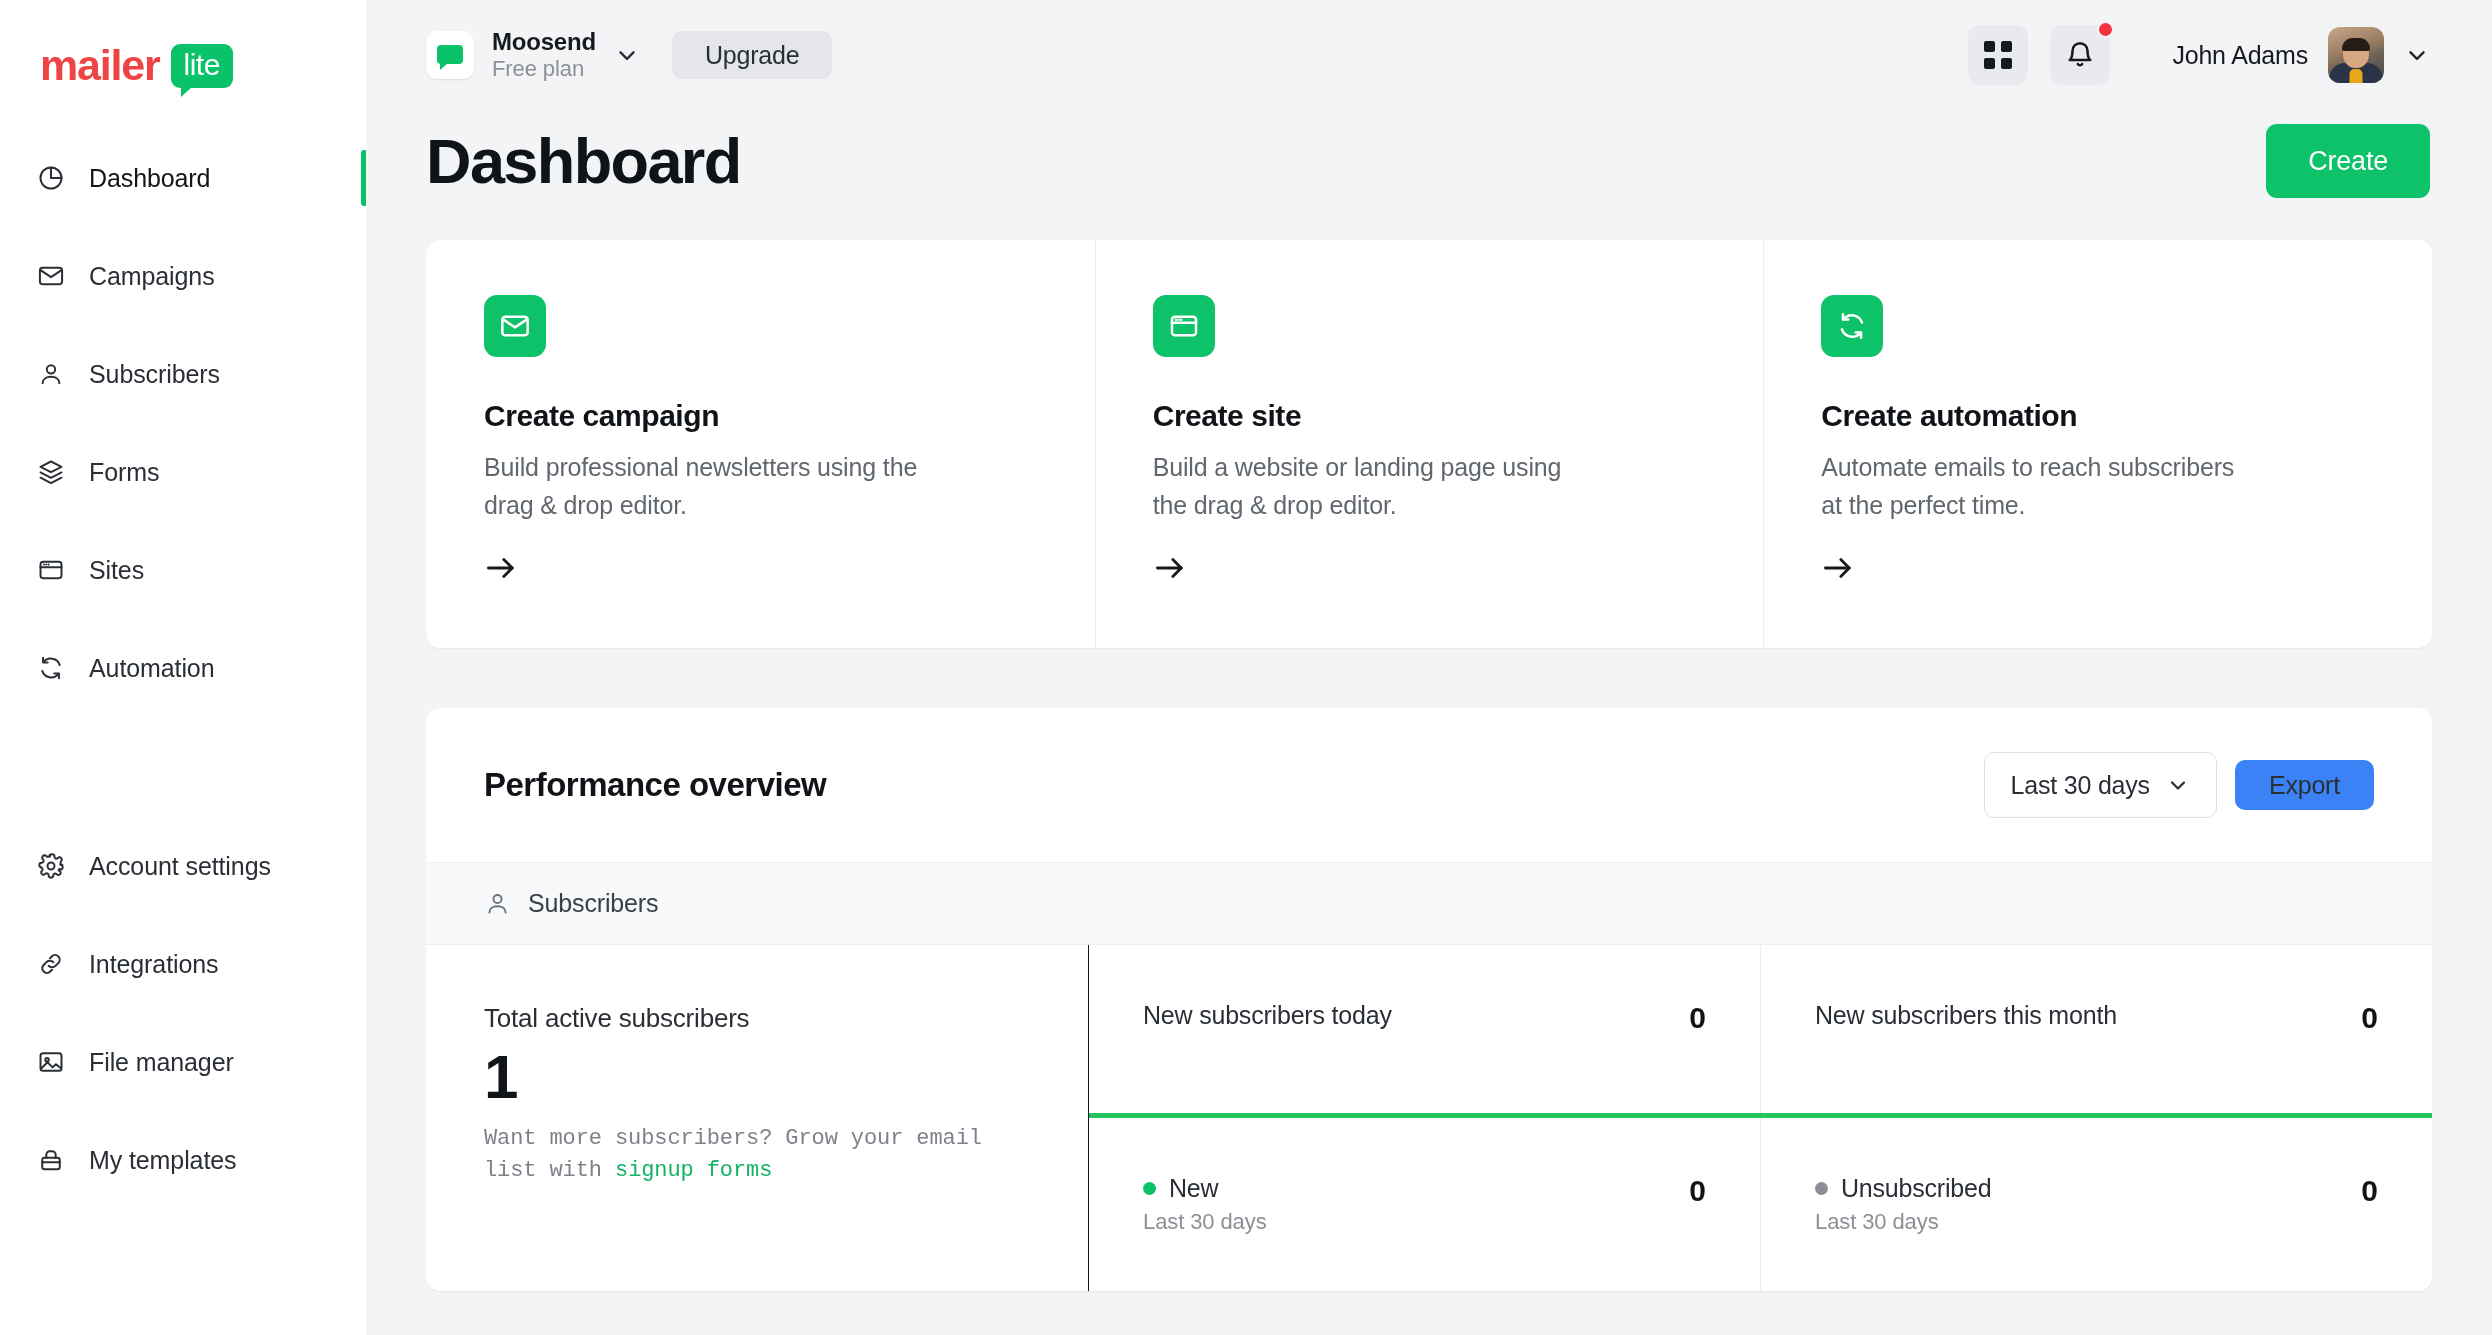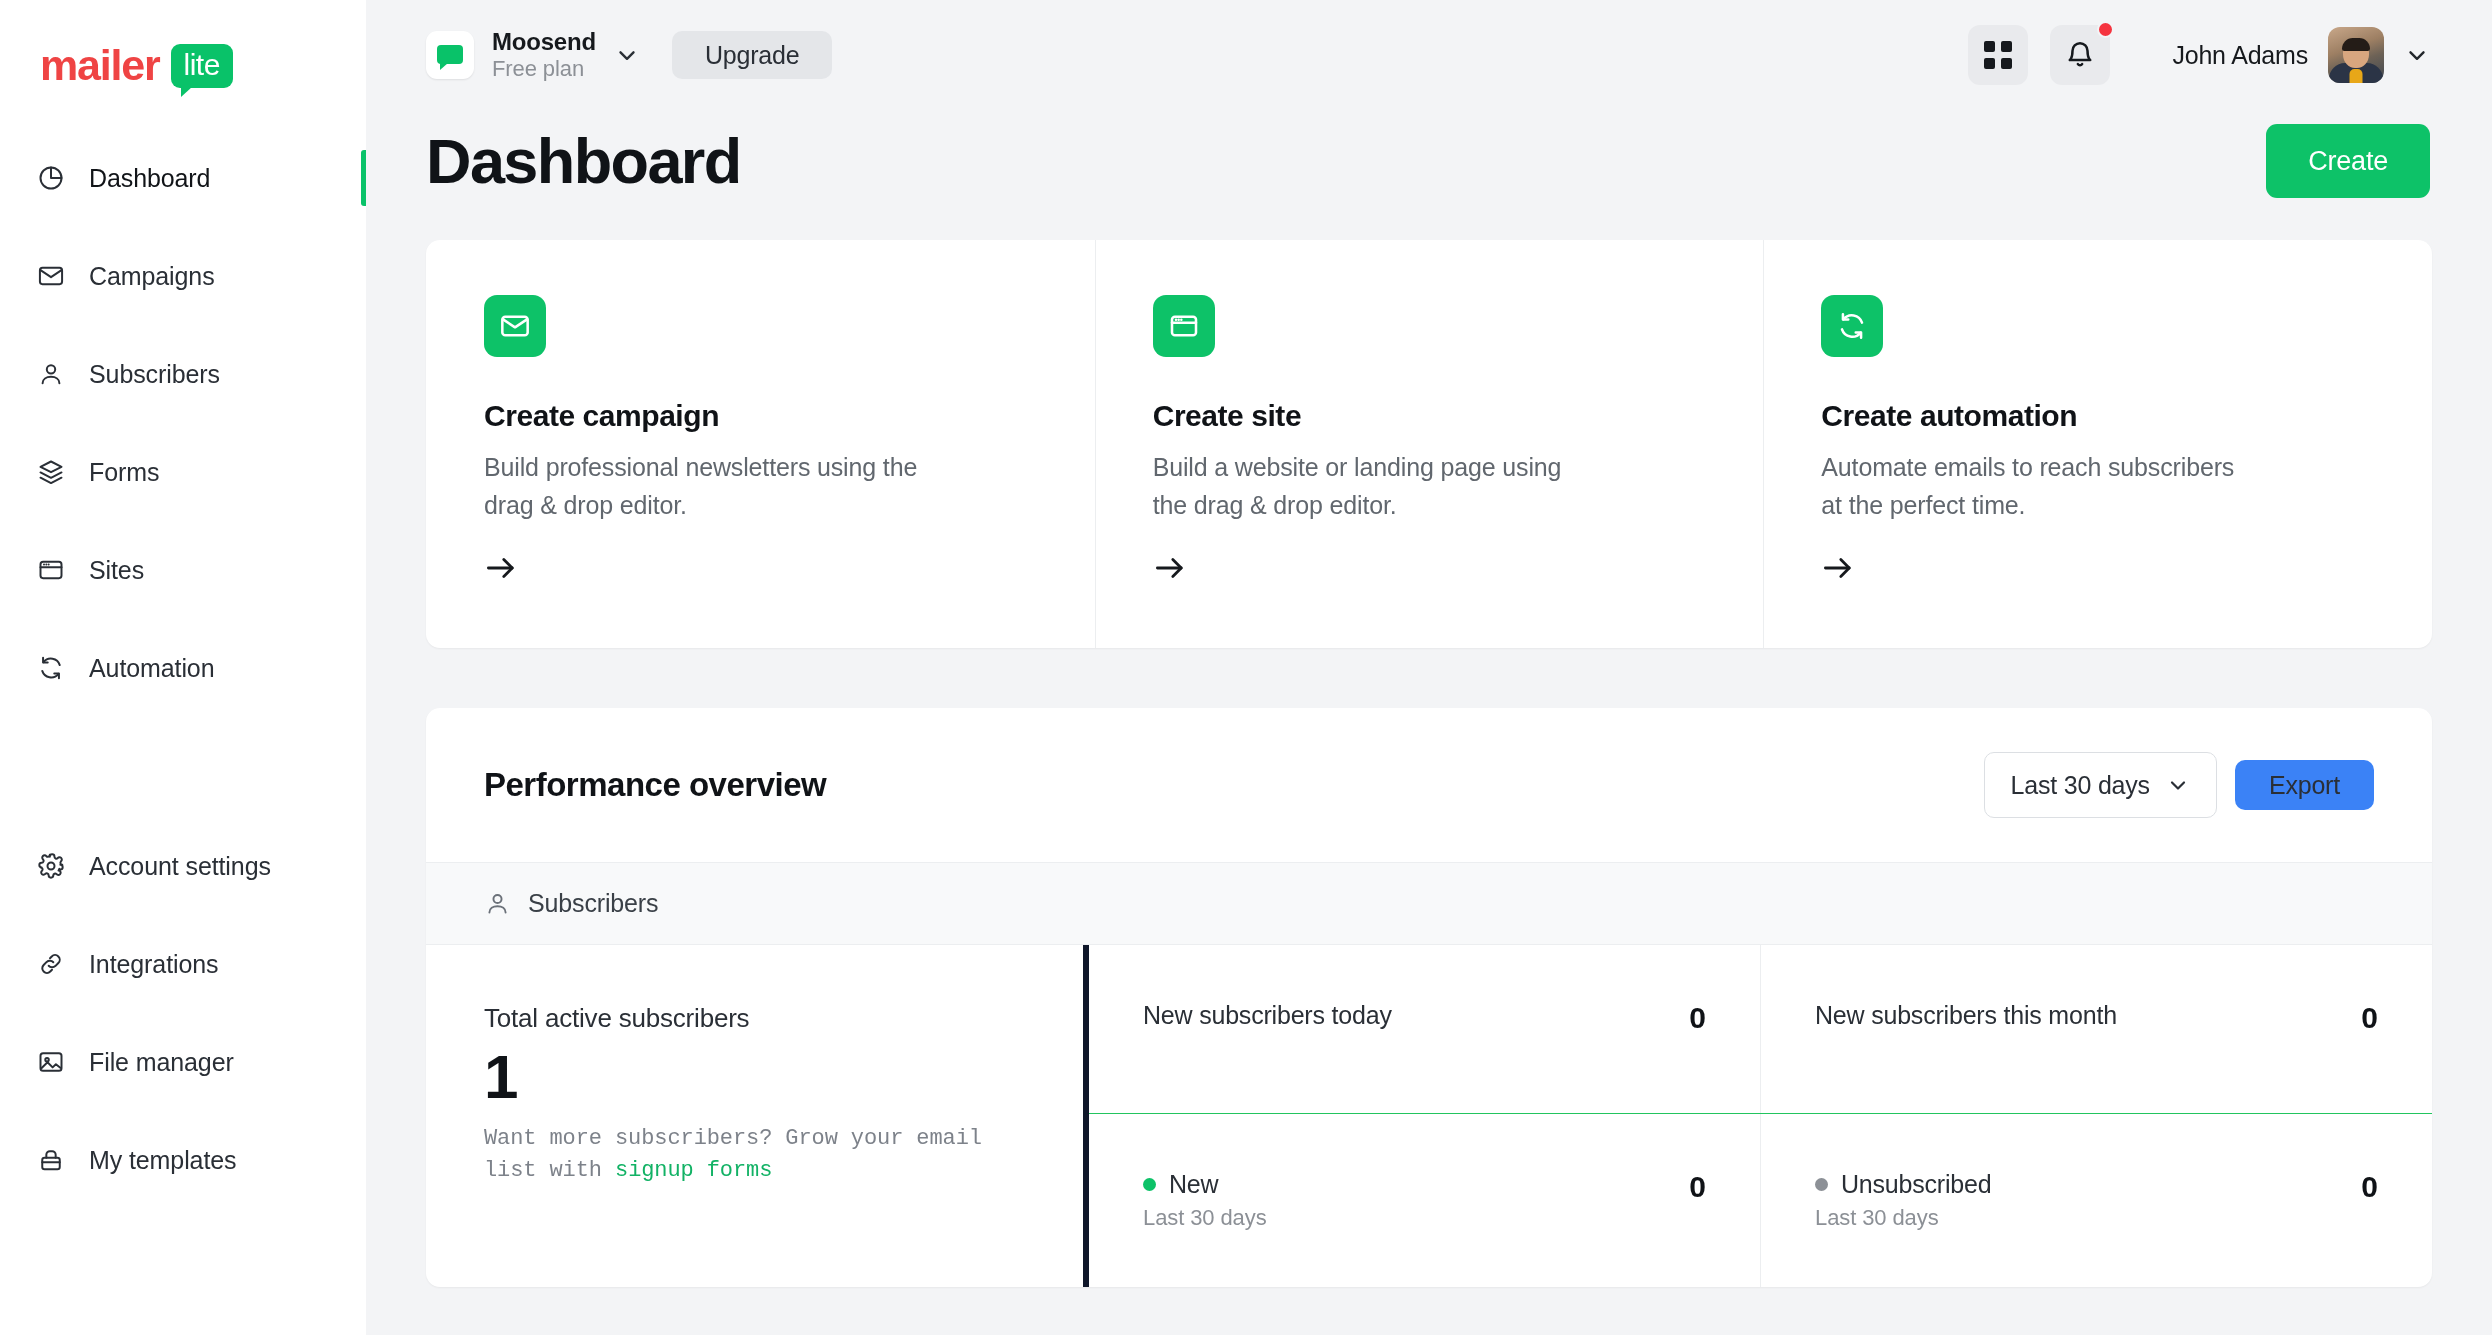--- a/index.html
+++ b/index.html
@@ -118,28 +118,28 @@
     display: flex; align-items: center; gap: 16px; height: 66px; padding: 0 26px;
     border: 1px solid #dcdfe3; border-radius: 10px; background: #fff;
     font-size: 25px; color: #2a2f36; cursor: pointer; font-family: inherit; letter-spacing: -0.2px;
   }
   .export-btn { background: #3b82f6; border: none; border-radius: 10px; height: 50px; padding: 0 34px; font-size: 25px; color: #2a2f36; cursor: pointer; font-family: inherit; letter-spacing: -0.2px; }
   .section-band { display: flex; align-items: center; gap: 17px; padding: 26px 58px; background: #f8f9fa; border-top: 1px solid #eceef0; border-bottom: 1px solid #eceef0; }
   .section-band svg { width: 27px; height: 27px; stroke: #6b7179; fill: none; stroke-width: 1.7; stroke-linecap: round; stroke-linejoin: round; }
   .section-band span { font-size: 25px; color: #3a4047; letter-spacing: -0.15px; }
 
   .stats { display: flex; }
-  .stat-left { width: 663px; flex: 0 0 663px; padding: 58px 58px 0 58px; border-right: 6px solid #0f172a; }
+  .stat-left { width: 663px; flex: 0 0 663px; padding: 58px 58px 0 58px; border-right: 1px solid #0f172a; }
   .stat-left-label { font-size: 26px; color: #2a2f36; letter-spacing: -0.2px; }
   .stat-left-value { font-size: 62px; font-weight: 700; color: #101317; line-height: 1.05; margin-top: 10px; letter-spacing: -1px; }
   .stat-left-note { margin-top: 14px; font-size: 22px; color: #7d828a; line-height: 1.45; max-width: 500px; letter-spacing: -0.1px; font-family: Liberation Mono, monospace; }
   .stat-link { color: #12b265; text-decoration: none; cursor: pointer; }
   .stat-right { flex: 1; }
   .stat-row { display: flex; }
-  .stat-row + .stat-row { border-top: 1px solid #22c55e; }
+  .stat-row + .stat-row { border-top: 5px solid #22c55e; }
   .stat-cell { flex: 1; display: flex; align-items: flex-start; padding: 56px 54px; min-height: 168px; }
   .stat-cell + .stat-cell { border-left: 1px solid #eceef0; }
   .stat-cell .txt { display: flex; flex-direction: column; gap: 6px; }
   .stat-cell .t1 { font-size: 25px; color: #2a2f36; letter-spacing: -0.2px; display: flex; align-items: center; gap: 13px; }
   .stat-cell .t2 { font-size: 22px; color: #8c9096; letter-spacing: -0.1px; }
   .stat-cell .num { margin-left: auto; font-size: 30px; font-weight: 700; color: #101317; }
   .sdot { width: 13px; height: 13px; border-radius: 50%; display: inline-block; }
 </style>
 </head>
 <body>

